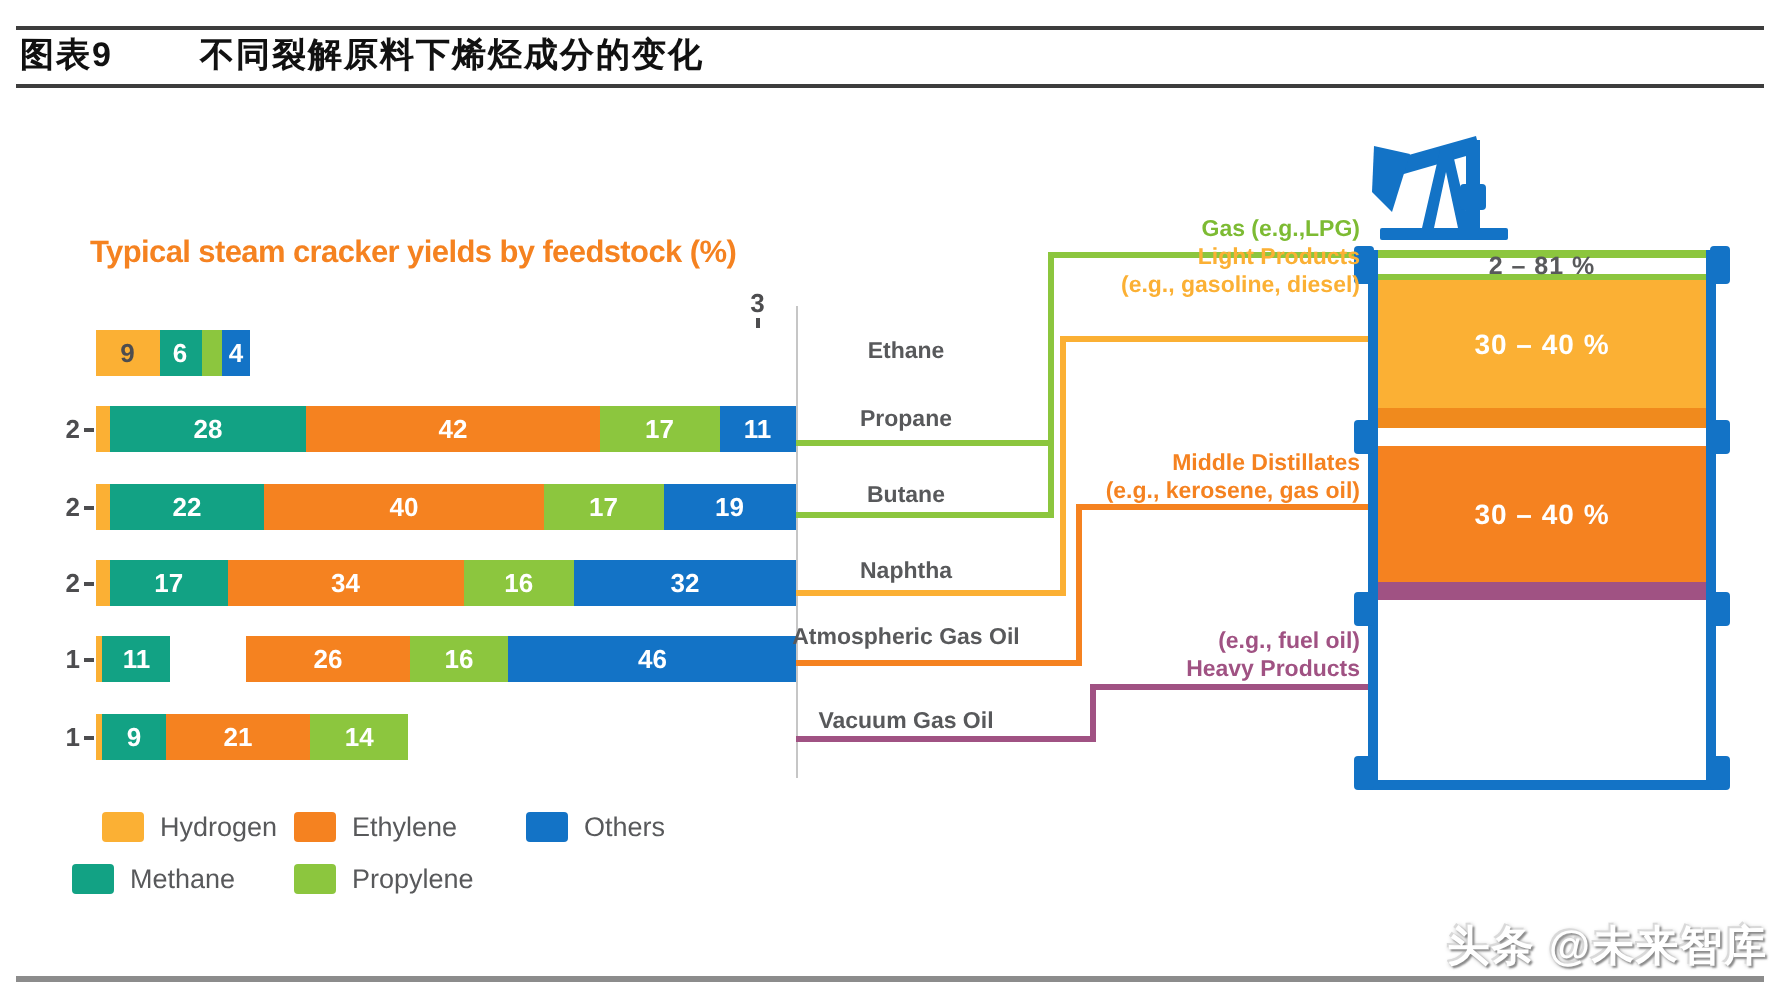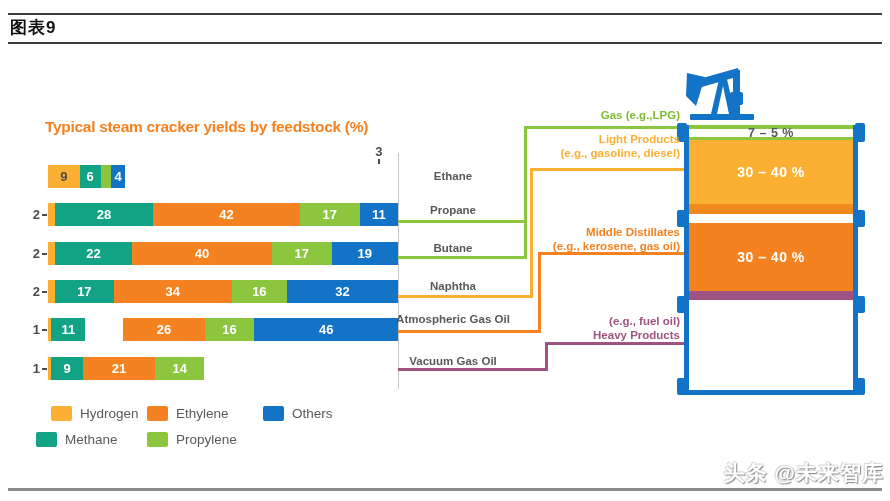--- a/index.html
+++ b/index.html
@@ -57,20 +57,21 @@
     text-shadow:1px 1px 1px #8a8a8a,-1px -1px 0 #d9d9d9,0 0 2px #aaa;letter-spacing:1px;}
   #bottom-rule{position:absolute;left:8px;top:488px;width:874px;height:3px;background:#8C8C8C;}
 </style>
 </head>
 <body>
 
 <div id="stage">
 
   <div class="rule" style="top:13px;height:2px;"></div>
   <div id="hdr-tag" class="hdr-text">图表9</div>
+  <div id="hdr-title" class="hdr-text">不同裂解原料下烯烃成分的变化</div>
   <div class="rule" style="top:42px;height:2px;"></div>
 
   <div class="chart-title">Typical steam cracker yields by feedstock (%)</div>
 
   <div class="axis-line"></div>
 
   <div id="bars">
       <div class="above-label" style="left: 369.75px; width: 18px; top: 144px;">3</div>
       <div class="tick-v" style="left: 377.75px; top: 159px;"></div>
       <div class="bar-row" style="top: 165px;">
@@ -169,21 +170,21 @@
   <div class="v-line" style="left:538px;top:252px;width:3px;height:81px;background:#F58220;"></div>
   <div class="h-line" style="left:538px;top:252px;width:151px;height:3px;background:#F58220;"></div>
 
   <div class="h-line" style="left:398px;top:368px;width:150px;height:3px;background:#A05283;"></div>
   <div class="v-line" style="left:545px;top:342px;width:3px;height:29px;background:#A05283;"></div>
   <div class="h-line" style="left:545px;top:342px;width:144px;height:3px;background:#A05283;"></div>
 
   <div class="prod" style="top:109px;color:#7DBB33;">
     <div>Gas (e.g.,LPG)</div>
   </div>
-  <div class="prod" style="top:133px;color:#FBB034;">
+  <div class="prod" style="top:123px;color:#FBB034;">
     <div>Light Products</div>
     <div>(e.g., gasoline, diesel)</div>
   </div>
   <div class="prod" style="top:226px;color:#F58220;">
     <div>Middle Distillates</div>
     <div>(e.g., kerosene, gas oil)</div>
   </div>
   <div class="prod" style="top:315px;color:#A05283;">
     <div>(e.g., fuel oil)</div>
     <div>Heavy Products</div>
@@ -194,21 +195,21 @@
       <rect x="4" y="53" width="64" height="6" rx="1"></rect>
       <polygon points="6,20 52,7 54,15 9,28"></polygon>
       <polygon points="1,12 19,16 10,45 0,35"></polygon>
       <polygon points="25,53 34,14 40,14 49,53 43,53 37,25 31,53"></polygon>
       <rect x="47" y="9" width="7" height="44"></rect>
       <rect x="44" y="31" width="13" height="13" rx="2"></rect>
     </g>
   </svg>
 
   <div id="barrel">
-    <div id="bseg-gas" class="bseg">7 – 5 %</div>
+    <div id="bseg-gas" class="bseg">2 – 81 %</div>
     <div id="bseg-light" class="bseg">30 – 40 %</div>
     <div class="strip-orange"></div>
     <div class="ring"></div>
     <div id="bseg-middle" class="bseg">30 – 40 %</div>
     <div class="strip-purple"></div>
     <div class="ring"></div>
     <div class="ring"></div>
     <div class="tab l" style="top:-2px;height:19px;"></div>
     <div class="tab r" style="top:-2px;height:19px;"></div>
     <div class="tab l" style="top:85px;height:17px;"></div>

